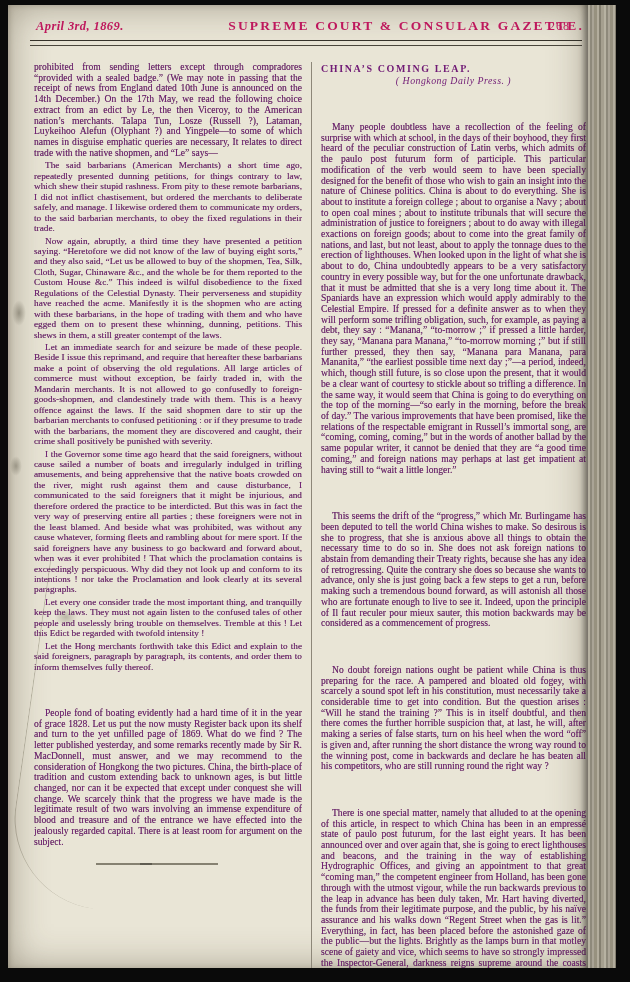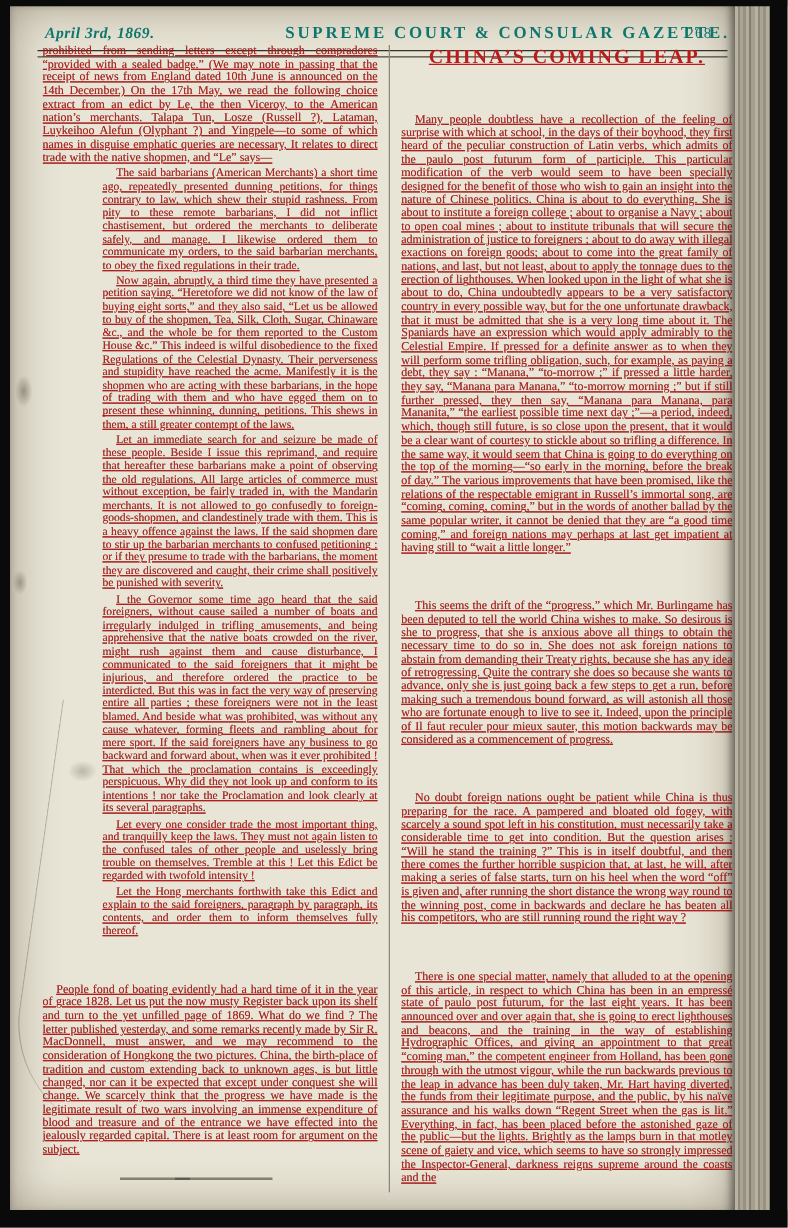--- a/index.html
+++ b/index.html
@@ -18,51 +18,51 @@
   }
   
   .page-edges{
     position:absolute;top:0;right:14px;width:28px;height:976px;
     background:repeating-linear-gradient(90deg,
       #b7b2a2 0 2px, #8e897b 2px 4px, #aaa496 4px 6px, #97917f 6px 9px,
       #b3ad9d 9px 11px, #847f70 11px 13px, #a59f8f 13px 16px);
     box-shadow:-4px 0 6px rgba(0,0,0,.35);
   }
   
-  .header{position:absolute;left:20px;top:12px;width:556px;height:22px;color:#0f766e;}
+  .header{position:absolute;left:20px;top:12px;width:556px;height:22px;color:#be185d;}
   .header .date{
     position:absolute;left:8px;top:3px;font-style:italic;font-weight:bold;
     font-size:12.5px;letter-spacing:.4px;
   }
   .header .masthead{
     position:absolute;left:0;right:0;top:2px;text-align:right;
     font-size:13.5px;font-weight:bold;letter-spacing:2.2px;
   }
   .header .pagenum{position:absolute;right:14px;top:3px;font-size:12px;letter-spacing:1px;}
   .header-rule{
     position:absolute;left:22px;top:36px;width:552px;height:4px;
     border-top:1.6px solid #35322a;border-bottom:1px solid #4a463c;
   }
   
   .columns{
-    position:absolute;left:26px;top:32px;width:552px;height:918px;
-    display:flex;color:#b91c1c;overflow:hidden;text-decoration:underline;
+    position:absolute;left:26px;top:58px;width:552px;height:918px;
+    display:flex;color:#701a75;overflow:hidden;
   }
   .col{box-sizing:border-box;overflow:hidden;}
   .col.left{width:278px;padding-right:9px;border-right:1px solid #8d8779;}
   .col.right{width:274px;padding-left:9px;}
   .para{
     margin:0;font-size:9.6px;line-height:10.7px;text-align:justify;
     text-shadow:0 0 .4px rgba(40,35,25,.55);
   }
   .para.indent{text-indent:11px;margin-top:36px;}
   .para.flush{text-indent:0;}
-  .para.quote{font-size:9.25px;line-height:10.45px;text-indent:11px;margin-top:2px;margin-left:48px;}
+  .para.quote{font-size:9.25px;line-height:10.45px;text-indent:11px;margin-top:2px;}
   .article-title{
-    margin:1px 0 1px 0;text-align:center;font-size:16px;font-weight:bold;
+    margin:1px 0 1px 0;font-size:10px;font-weight:bold;
     letter-spacing:1.6px;
   }
   .article-source{
     margin:0 0 3px 0;text-align:center;font-style:italic;font-size:9.8px;letter-spacing:.5px;
   }
   .end-rule{
     margin:16px 0 0 62px;width:122px;height:2px;
     background:linear-gradient(90deg,#6d6858 0 36%, #3d3a30 36% 46%, #6d6858 46% 100%);
     opacity:.8;
   }
@@ -101,20 +101,21 @@
           <p class="para quote">Let an immediate search for and seizure be made of these people.  Beside I issue this reprimand, and require that hereafter these barbarians make a point of observing the old regulations.  All large articles of commerce must without exception, be fairly traded in, with the Mandarin merchants.  It is not allowed to go confusedly to foreign-goods-shopmen, and clandestinely trade with them.  This is a heavy offence against the laws.  If the said shopmen dare to stir up the barbarian merchants to confused petitioning : or if they presume to trade with the barbarians, the moment they are discovered and caught, their crime shall positively be punished with severity.</p>
           <p class="para quote">I the Governor some time ago heard that the said foreigners, without cause sailed a number of boats and irregularly indulged in trifling amusements, and being apprehensive that the native boats crowded on the river, might rush against them and cause disturbance, I communicated to the said foreigners that it might be injurious, and therefore ordered the practice to be interdicted.  But this was in fact the very way of preserving entire all parties ; these foreigners were not in the least blamed. And beside what was prohibited, was without any cause whatever, forming fleets and rambling about for mere sport.  If the said foreigners have any business to go backward and forward about, when was it ever prohibited ! That which the proclamation contains is exceedingly perspicuous.  Why did they not look up and conform to its intentions ! nor take the Proclamation and look clearly at its several paragraphs.</p>
           <p class="para quote">Let every one consider trade the most important thing, and tranquilly keep the laws.  They must not again listen to the confused tales of other people and uselessly bring trouble on themselves.  Tremble at this !  Let this Edict be regarded with twofold intensity !</p>
           <p class="para quote">Let the Hong merchants forthwith take this Edict and explain to the said foreigners, paragraph by paragraph, its contents, and order them to inform themselves fully thereof.</p>
           <p class="para indent">People fond of boating evidently had a hard time of it in the year of grace 1828.  Let us put the now musty Register back upon its shelf and turn to the yet unfilled page of 1869.  What do we find ?  The letter published yesterday, and some remarks recently made by Sir R. MacDonnell, must answer, and we may recommend to the consideration of Hongkong the two pictures.  China, the birth-place of tradition and custom extending back to unknown ages, is but little changed, nor can it be expected that except under conquest she will change.  We scarcely think that the progress we have made is the legitimate result of two wars involving an immense expenditure of blood and treasure and of the entrance we have effected into the jealously regarded capital.  There is at least room for argument on the subject.</p>
         </div>
       <div class="end-rule"></div>
     </div>
     <div class="col right">
       <h2 class="article-title">CHINA’S COMING LEAP.</h2>
+      <div class="article-source">( Hongkong Daily Press. )</div>
       <div>
           <p class="para indent">Many people doubtless have a recollection of the feeling of surprise with which at school, in the days of their boyhood, they first heard of the peculiar construction of Latin verbs, which admits of the paulo post futurum form of participle.  This particular modification of the verb would seem to have been specially designed for the benefit of those who wish to gain an insight into the nature of Chinese politics.  China is about to do everything.  She is about to institute a foreign college ; about to organise a Navy ; about to open coal mines ; about to institute tribunals that will secure the administration of justice to foreigners ; about to do away with illegal exactions on foreign goods; about to come into the great family of nations, and last, but not least, about to apply the tonnage dues to the erection of lighthouses.  When looked upon in the light of what she is about to do, China undoubtedly appears to be a very satisfactory country in every possible way, but for the one unfortunate drawback, that it must be admitted that she is a very long time about it.  The Spaniards have an expression which would apply admirably to the Celestial Empire.  If pressed for a definite answer as to when they will perform some trifling obligation, such, for example, as paying a debt, they say :  “Manana,” “to-morrow ;” if pressed a little harder, they say, “Manana para Manana,” “to-morrow morning ;” but if still further pressed, they then say, “Manana para Manana, para Mananita,” “the earliest possible time next day ;”—a period, indeed, which, though still future, is so close upon the present, that it would be a clear want of courtesy to stickle about so trifling a difference.  In the same way, it would seem that China is going to do everything on the top of the morning—“so early in the morning, before the break of day.”  The various improvements that have been promised, like  the relations of the respectable emigrant in Russell’s immortal song, are “coming, coming, coming,” but in the words of another ballad by the same popular writer, it cannot be denied that they are “a good time coming,” and foreign nations may perhaps at last get impatient at having still to “wait a little longer.”</p>
           <p class="para indent">This seems the drift of the “progress,” which Mr. Burlingame has been deputed to tell the world China wishes to make.  So desirous is she to progress, that she is anxious above all things to obtain the necessary time to do so in.  She does not ask foreign nations to abstain from demanding their Treaty rights, because she has any idea of retrogressing.  Quite the contrary she does so because she wants to advance, only she is just going back a few steps to get a run, before making such a tremendous bound forward, as will astonish all those who are fortunate enough to live to see it. Indeed, upon the principle of Il faut reculer pour mieux sauter, this motion backwards may be considered as a commencement of progress.</p>
           <p class="para indent">No doubt foreign nations ought be patient while China is thus preparing for the race.  A pampered and bloated old fogey, with scarcely a sound spot left in his constitution, must necessarily take a considerable time to get into condition.  But the question arises : “Will he stand the training ?” This is in itself doubtful, and then there comes the further horrible suspicion that, at last, he will, after making a series of false starts, turn on his heel when the word “off” is given and, after running the short distance the wrong way round to the winning post, come in backwards and declare he has beaten all his competitors, who are still running round the right way ?</p>
           <p class="para indent">There is one special matter, namely that alluded to at the opening of this article, in respect to which China has been in an empressé state of paulo post futurum, for the last eight years.  It has been announced over and over again that, she is going to erect lighthouses and beacons, and  the training in the way of establishing Hydrographic Offices, and giving an appointment to that great “coming man,” the competent engineer from Holland, has been gone through with the utmost vigour, while the run backwards previous to the leap in advance has been duly taken,  Mr. Hart having diverted, the funds from their legitimate purpose, and the public, by his naïve  assurance and his walks down “Regent Street when the gas is lit.”  Everything, in fact, has been placed before the astonished gaze of the public—but the lights.  Brightly as the lamps burn in that motley scene of gaiety and vice, which seems to have so strongly impressed the Inspector-General, darkness reigns supreme around the coasts and the</p>
         </div>
     </div>
   </div>
 
   <div class="smudge1"></div>

